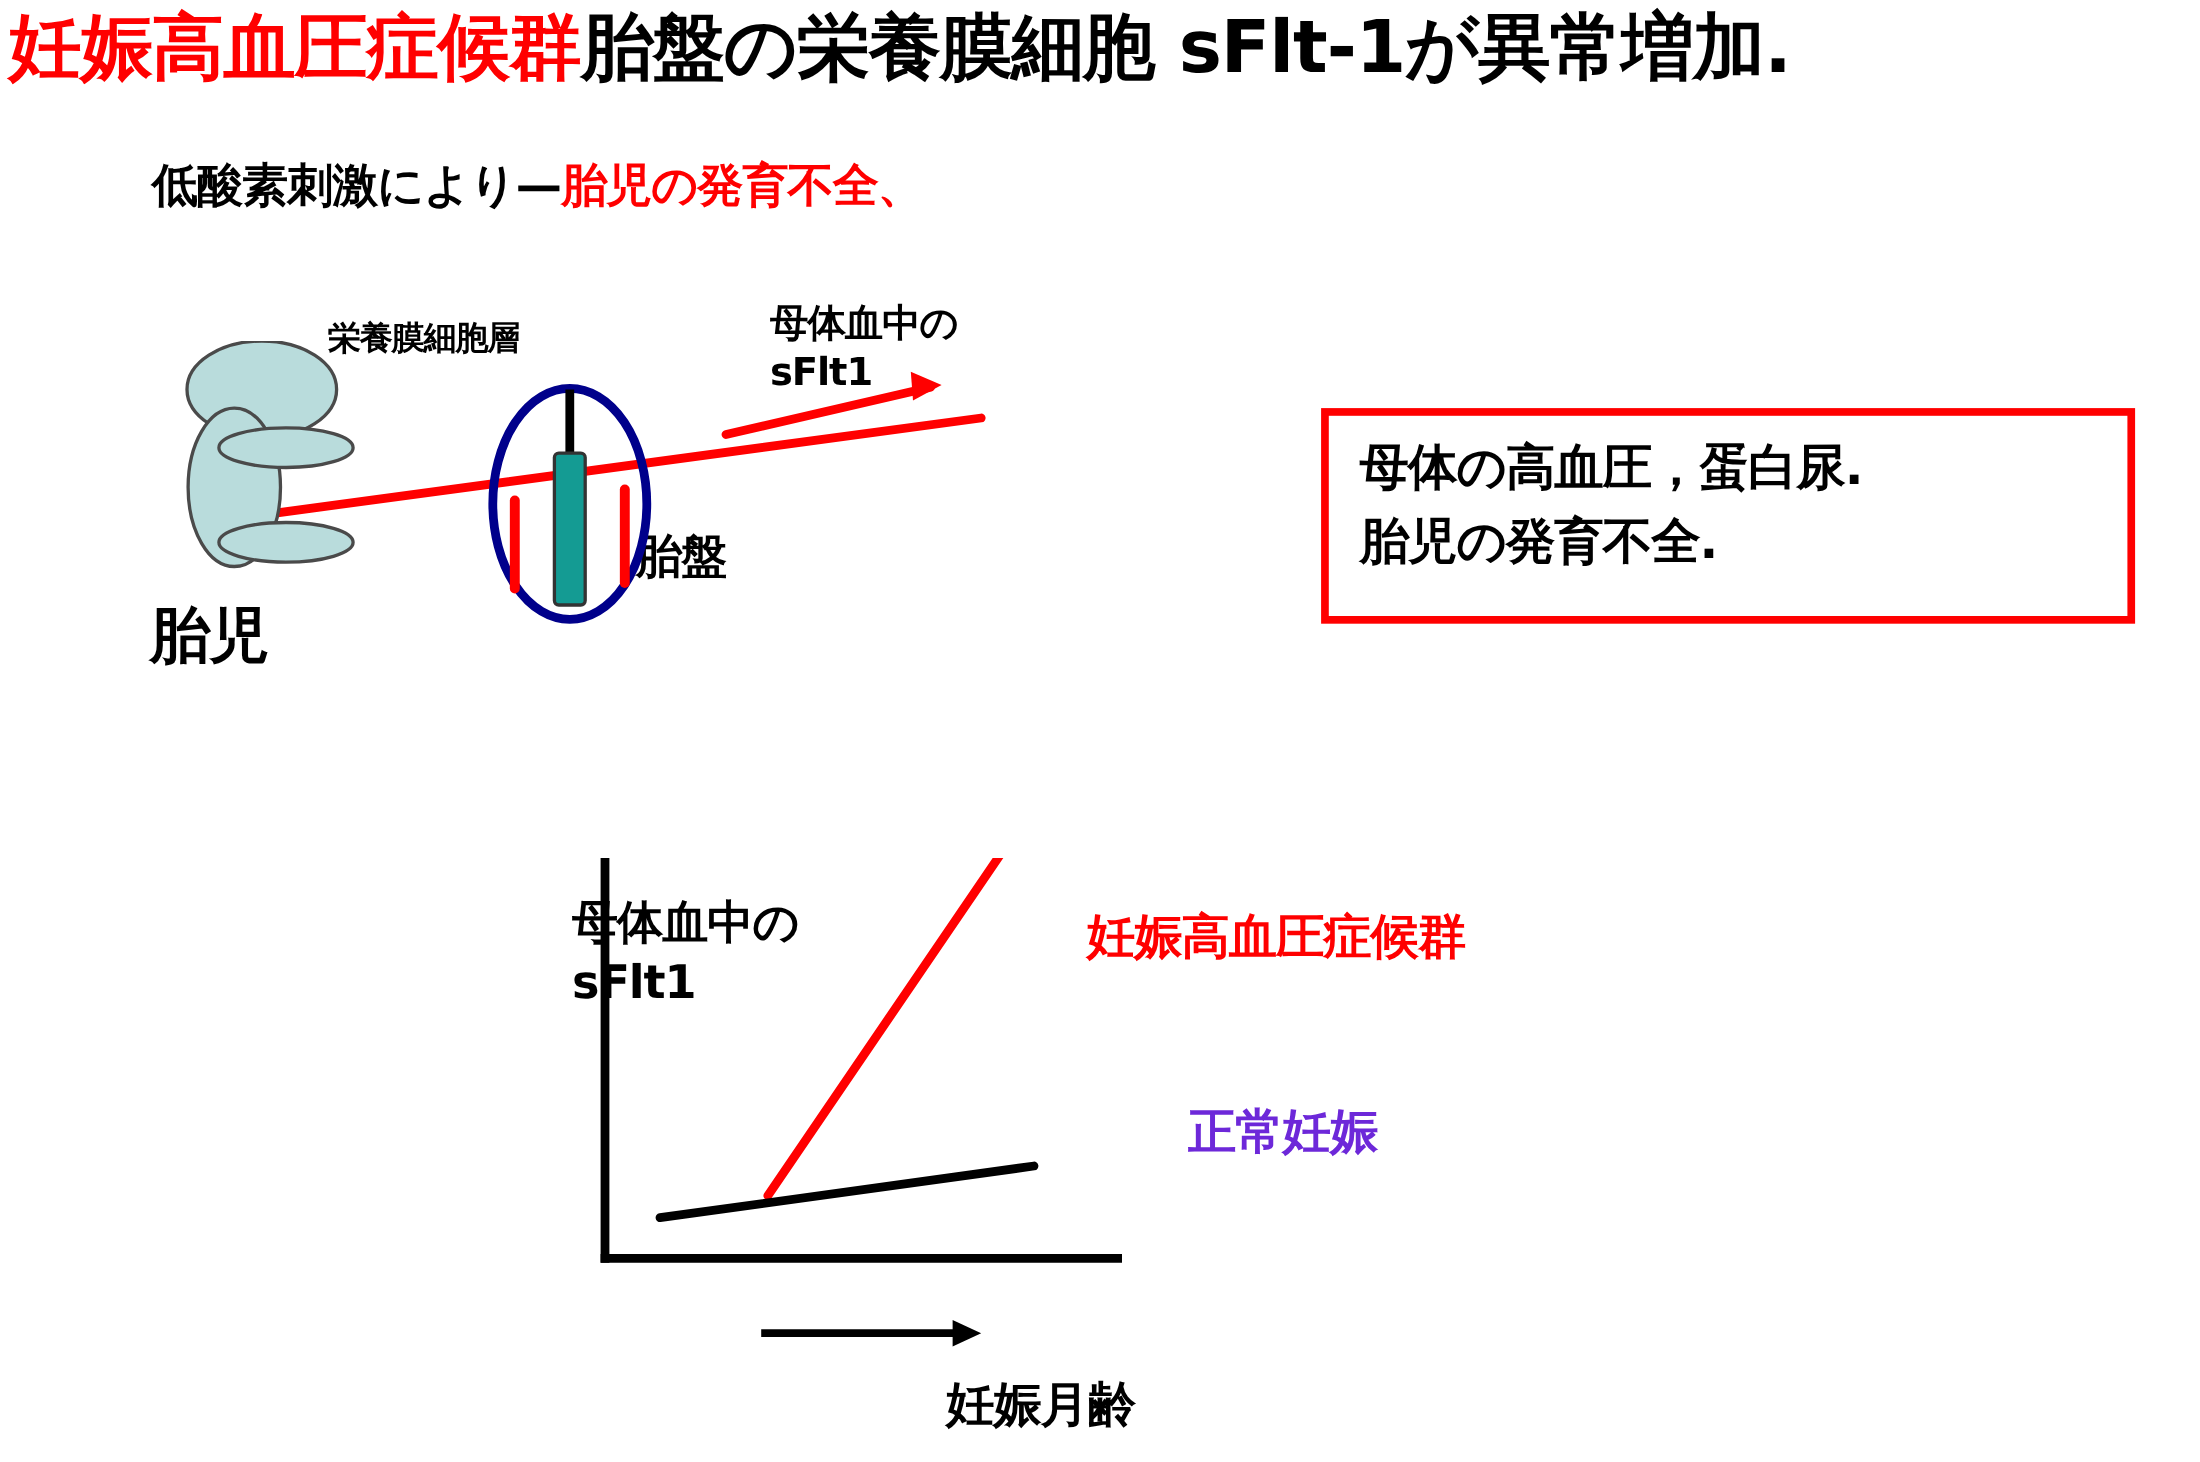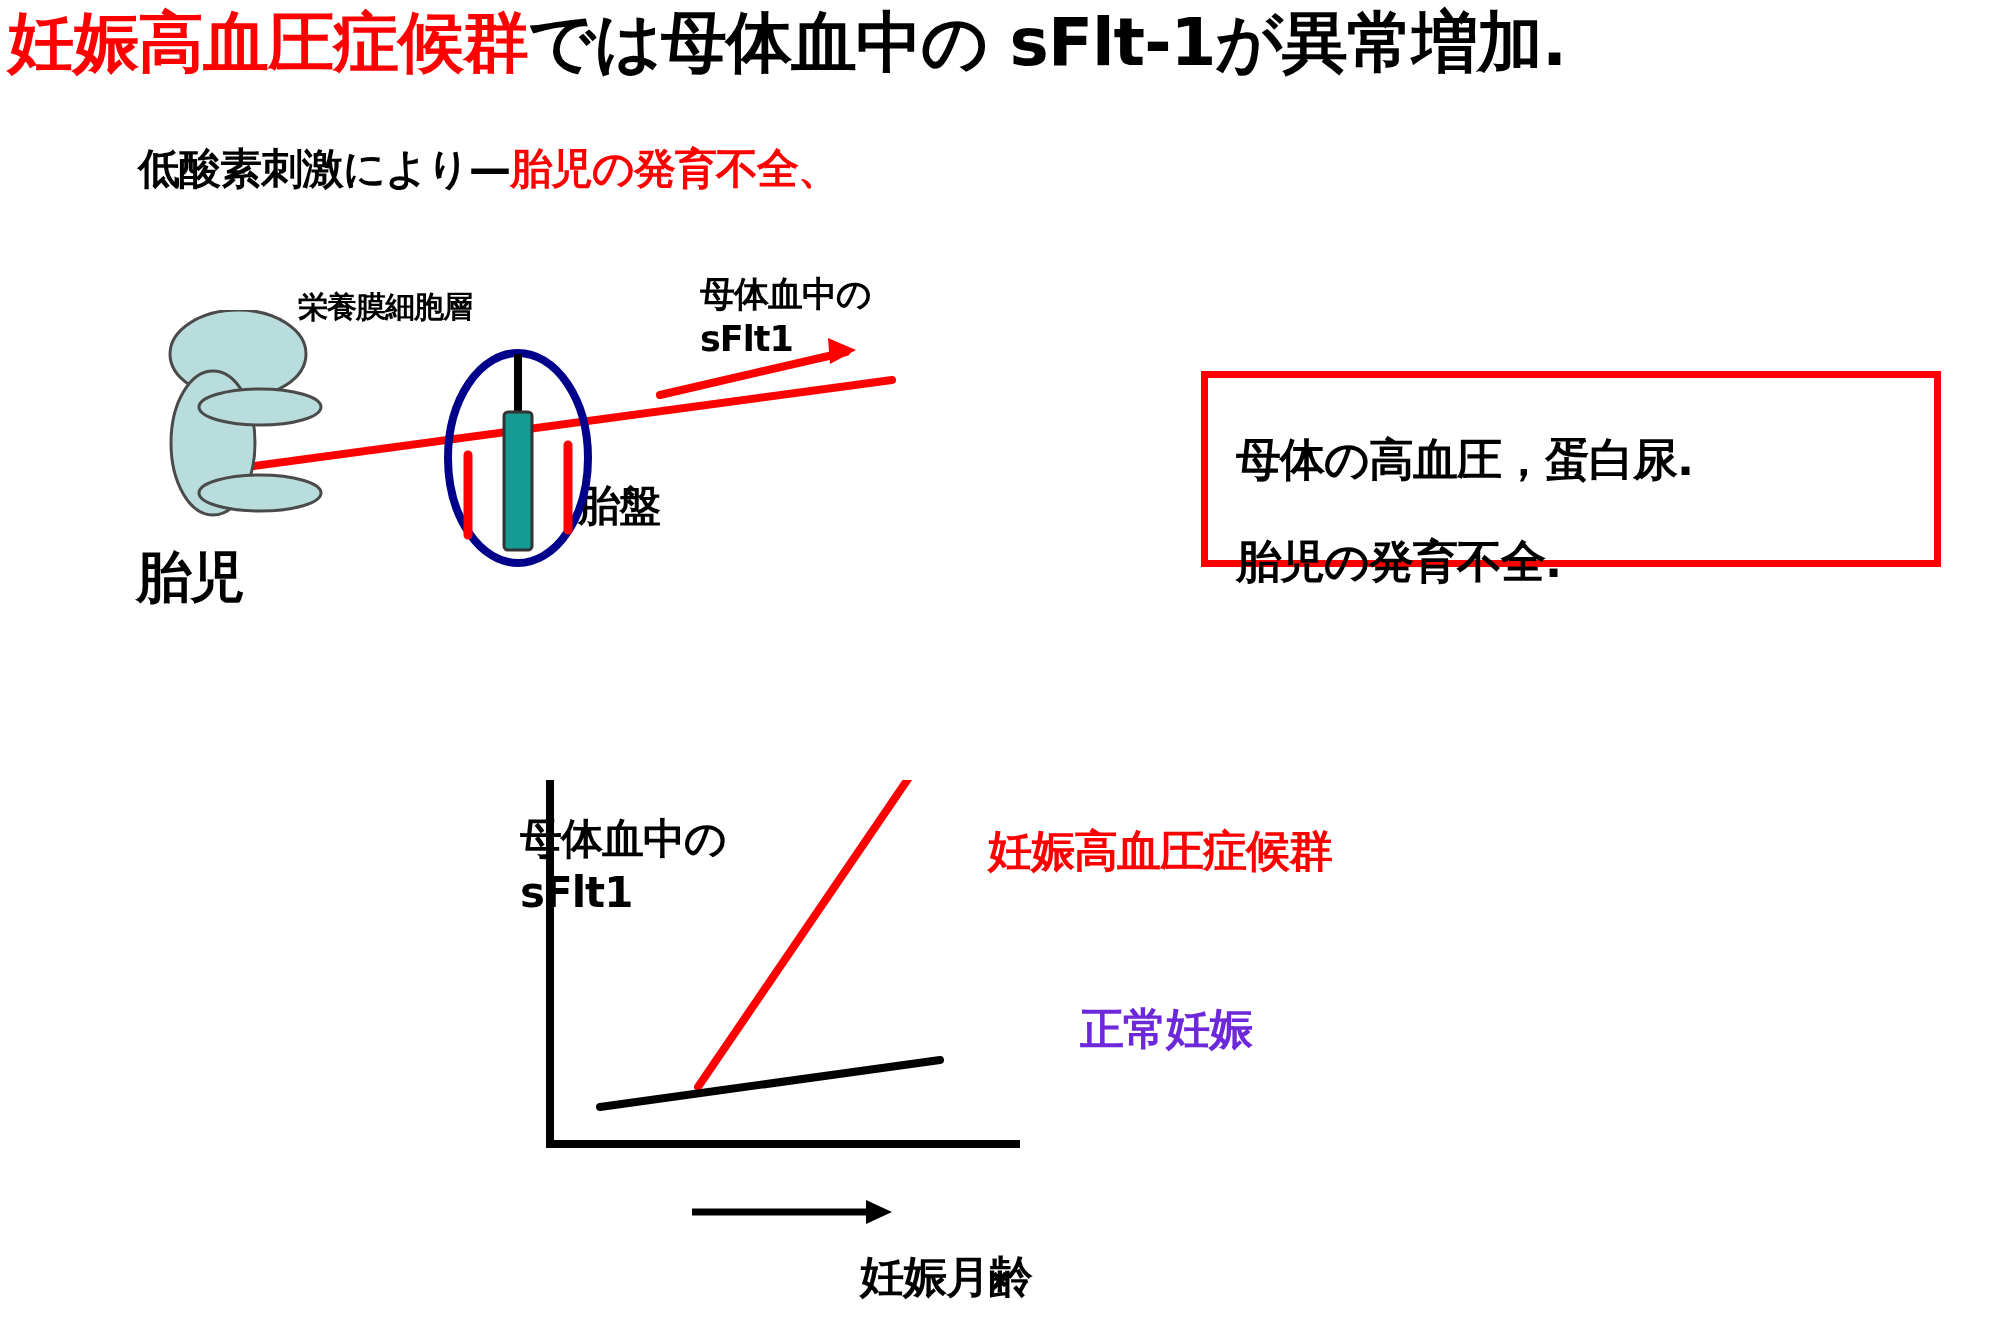--- a/index.html
+++ b/index.html
@@ -81,21 +81,20 @@
     box-sizing: border-box;
     padding: 14px 0 0 28px;
   }
   #outcome-box .obline {
     font-size: 45px;
     font-weight: bold;
     color: #000000;
     line-height: 1.48;
     white-space: nowrap;
     letter-spacing: -1px;
-    margin-top: 35px;
   }
 
   
   #chart-area { position: absolute; left: 480px; top: 780px; width: 840px; height: 540px; }
   #chart-ylabel {
     position: absolute; left: 520px; top: 812px;
     font-size: 42px; font-weight: bold; color: #000; line-height: 1.28;
     white-space: nowrap; letter-spacing: -1px;
   }
   #chart-legend-phs {
@@ -113,21 +112,21 @@
     font-size: 44px; font-weight: bold; color: #000;
     white-space: nowrap; letter-spacing: -1px;
   }
 </style>
 </head>
 <body>
 
 <div id="slide">
 
   <div id="title">
-    <span class="t-red">妊娠高血圧症候群</span><span class="t-black">では母体血中の sFlt-1が異常増加.</span>
+    <span class="t-red">妊娠高血圧症候群</span><span class="t-black">胎盤の栄養膜細胞 sFlt-1が異常増加.</span>
   </div>
 
   <div id="subtitle">
     <div class="line">
       <span class="t-black">低酸素刺激により—</span><span class="t-red">胎児の発育不全、</span>
     </div>
   </div>
 
   <div class="diagram-label" id="lbl-trophoblast-layer">栄養膜細胞層</div>
 

